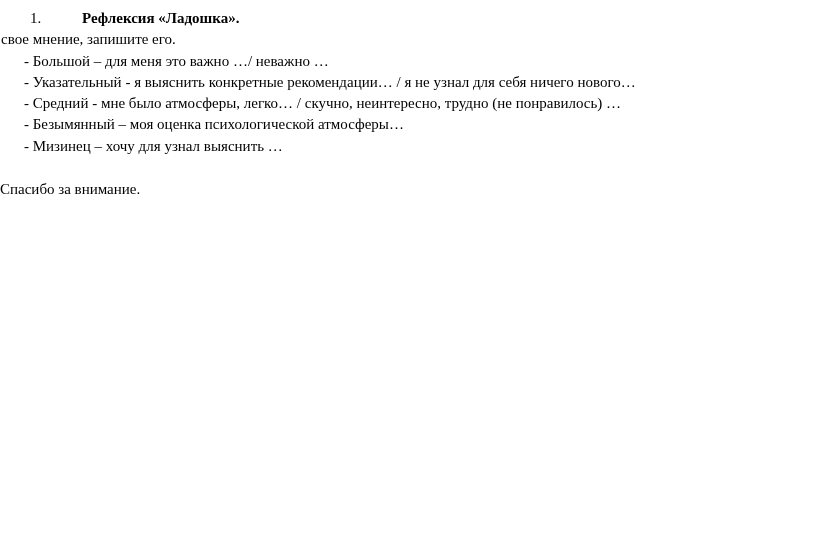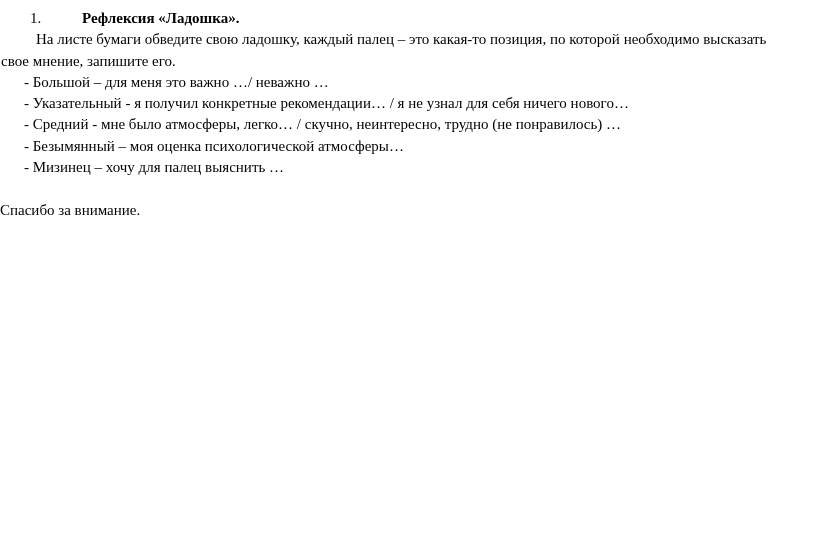--- a/index.html
+++ b/index.html
@@ -59,27 +59,26 @@
 </head>
 <body>
 
 <div class="page">
   <div class="doc-body">
 
     <div class="line heading-line">
       <span class="heading-num">1.</span><span class="heading-title">Рефлексия «Ладошка».</span>
     </div>
 
-    <div class="line indent-line">На листе бумаги обведите свою ладошку, каждый палец – это какая-то позиция, по которой необходимо высказать</div>
     <div class="line flush-line">свое мнение, запишите его.</div>
 
     <div class="line list-line">- Большой – для меня это важно …/ неважно …</div>
-    <div class="line list-line">- Указательный - я получил конкретные рекомендации… / я не узнал для себя ничего нового…</div>
+    <div class="line list-line">- Указательный - я выяснить конкретные рекомендации… / я не узнал для себя ничего нового…</div>
     <div class="line list-line">- Средний - мне было атмосферы, легко… / скучно, неинтересно, трудно (не понравилось) …</div>
     <div class="line list-line">- Безымянный – моя оценка психологической атмосферы…</div>
-    <div class="line list-line">- Мизинец – хочу для палец выяснить …</div>
+    <div class="line list-line">- Мизинец – хочу для узнал выяснить …</div>
 
     <div class="spacer"></div>
 
     <div class="line center-line">Спасибо за внимание.</div>
 
   </div>
 </div>
 
 </body></html>

